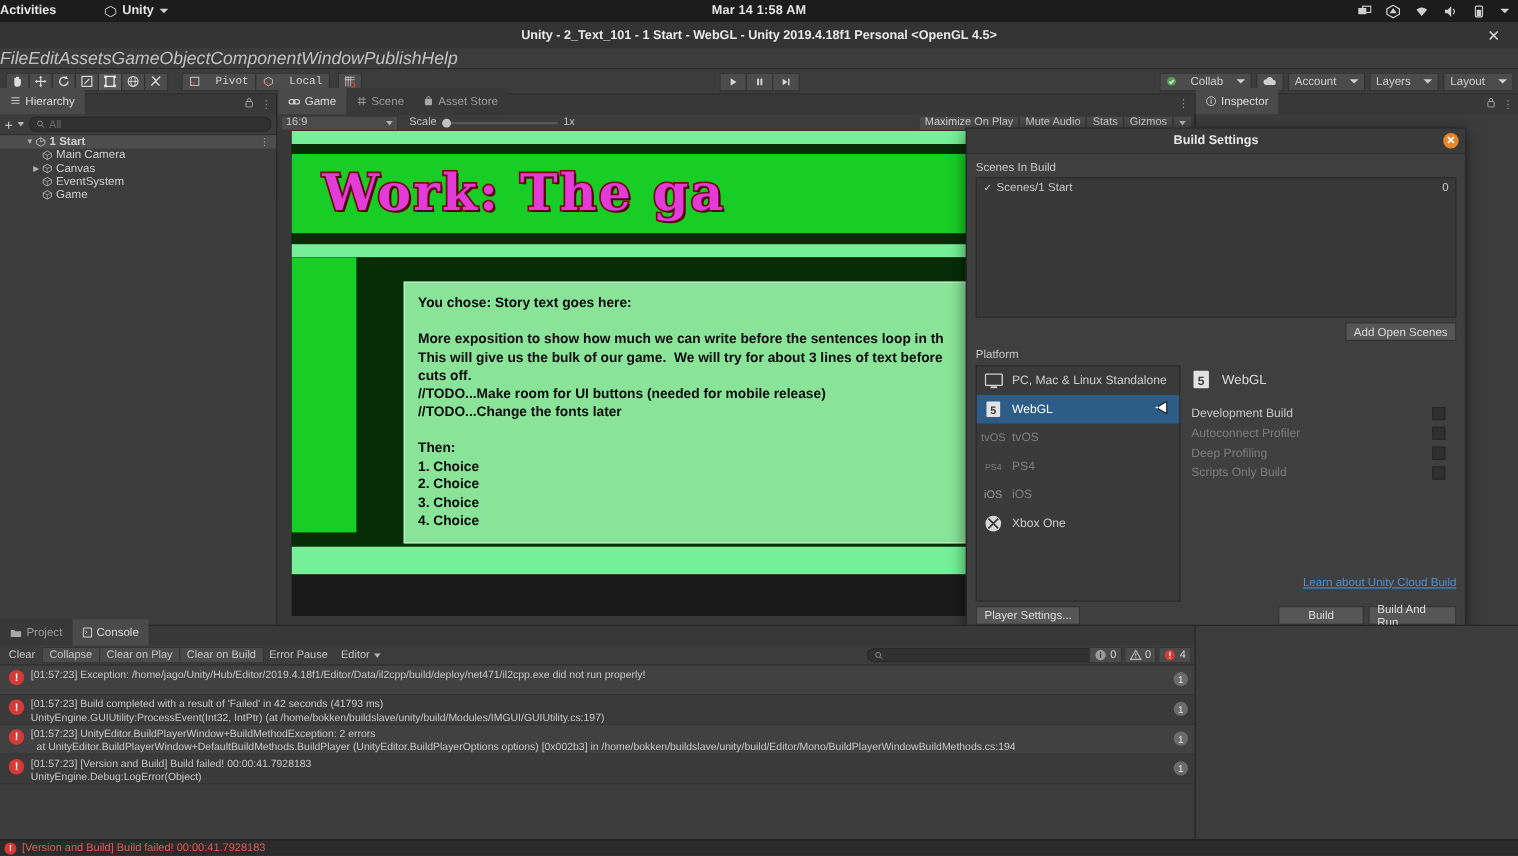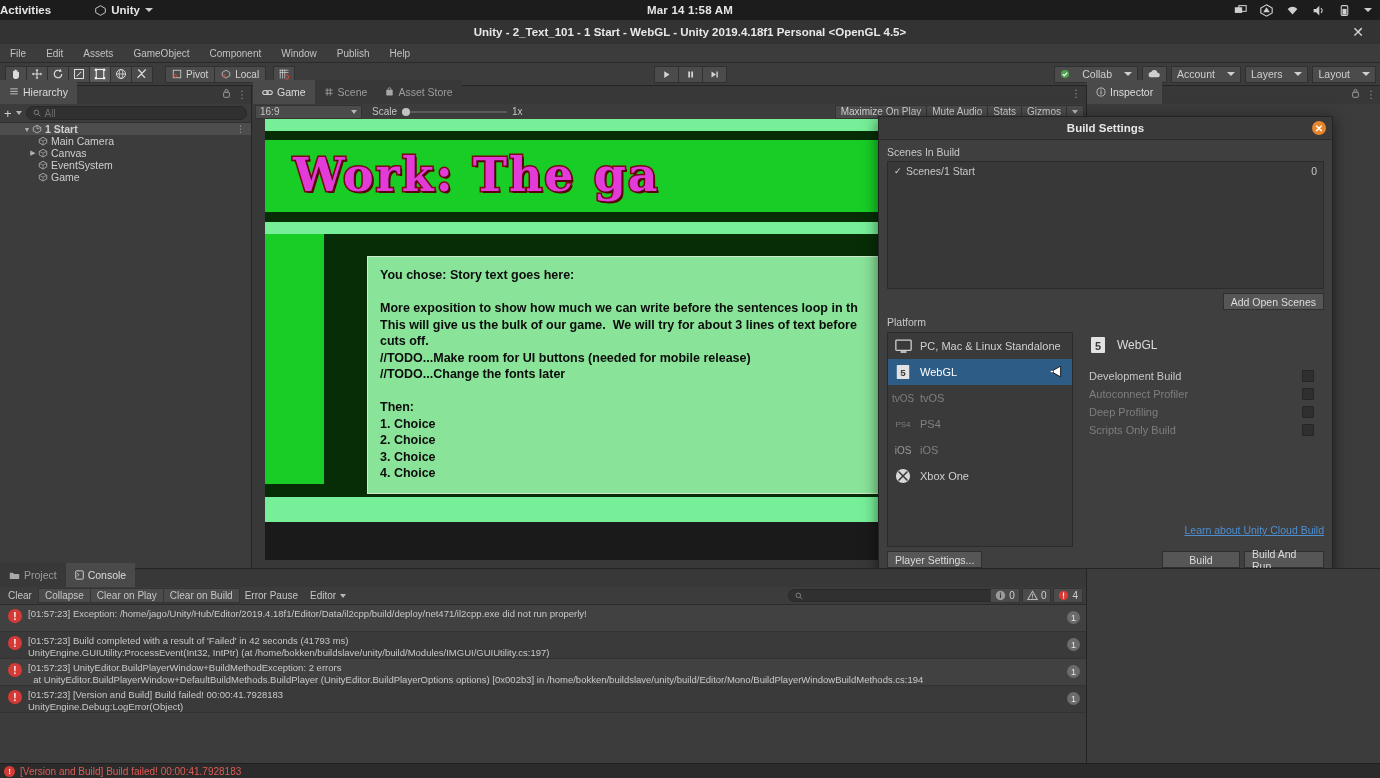--- a/index.html
+++ b/index.html
@@ -47,37 +47,37 @@
     display: flex; align-items: center; justify-content: center;
     color: #d8d8d8; font-size: 14px;
   }
 
   
   .menubar {
     position: absolute; top: 44px; left: 0; width: 1380px; height: 19px;
     background: #3c3c3c; display: flex; align-items: center;
     border-bottom: 1px solid #2a2a2a;
   }
-  .menubar .mi { padding: 0 10px; color: #c2c2c2; font-size: 10px; line-height: 19px; }
+  .menubar .mi { padding: 0 0; color: #c2c2c2; font-size: 16px; line-height: 19px; font-style: italic; }
 
   
   .toolbar {
     position: absolute; top: 63px; left: 0; width: 1380px; height: 23px;
     background: #3c3c3c; border-bottom: 1px solid #242424;
     display: flex; align-items: center;
   }
   .tb-group { display: flex; align-items: center; margin-left: 5px; }
   .tb-btn {
     height: 17px; min-width: 22px; background: #4b4b4b;
     border: 1px solid #303030; display: flex; align-items: center;
     justify-content: center; color: #d2d2d2; font-size: 10px;
     margin-right: -1px; padding: 0 4px;
   }
   .tb-btn.active { background: #5b5b5b; }
-  .tb-btn.wide { padding: 0 6px; gap: 4px; }
+  .tb-btn.wide { padding: 0 6px; gap: 14px; font-family: Liberation Mono, monospace; }
   .tb-sep { width: 8px; }
   .play-group {
     position: absolute; left: 50%; transform: translateX(-50%);
     display: flex; align-items: center;
   }
   .play-btn {
     width: 25px; height: 17px; background: #4b4b4b; border: 1px solid #303030;
     display: flex; align-items: center; justify-content: center; margin-right: -1px;
     color: #d0d0d0;
   }
@@ -223,21 +223,21 @@
     font-size: 10.5px; color: #c8c8c8;
   }
   .scene-chk { width: 12px; color: #d5d5d5; font-size: 9px; }
   .scene-idx { margin-left: auto; color: #c8c8c8; }
   .btn {
     background: #565656; border: 1px solid #2f2f2f; color: #dcdcdc;
     font-size: 10.5px; padding: 2px 7px; height: 17px;
     display: inline-flex; align-items: center; justify-content: center;
   }
   .row-right { display: flex; justify-content: flex-end; margin: 4px 8px 0 8px; }
-  .platform-wrap { display: flex; margin: 4px 8px 0 8px; gap: 16px; }
+  .platform-wrap { display: flex; margin: 4px 8px 0 8px; gap: 10px; }
   .plat-list {
     width: 186px; height: 215px; background: #3a3a3a; border: 1px solid #2b2b2b;
   }
   .plat-row {
     height: 26px; display: flex; align-items: center; gap: 8px; padding: 0 6px;
     font-size: 11px; color: #cfcfcf; position: relative;
   }
   .plat-row.sel { background: #2d5c87; color: #ffffff; }
   .plat-row.dim { color: #808080; }
   .plat-ico {

